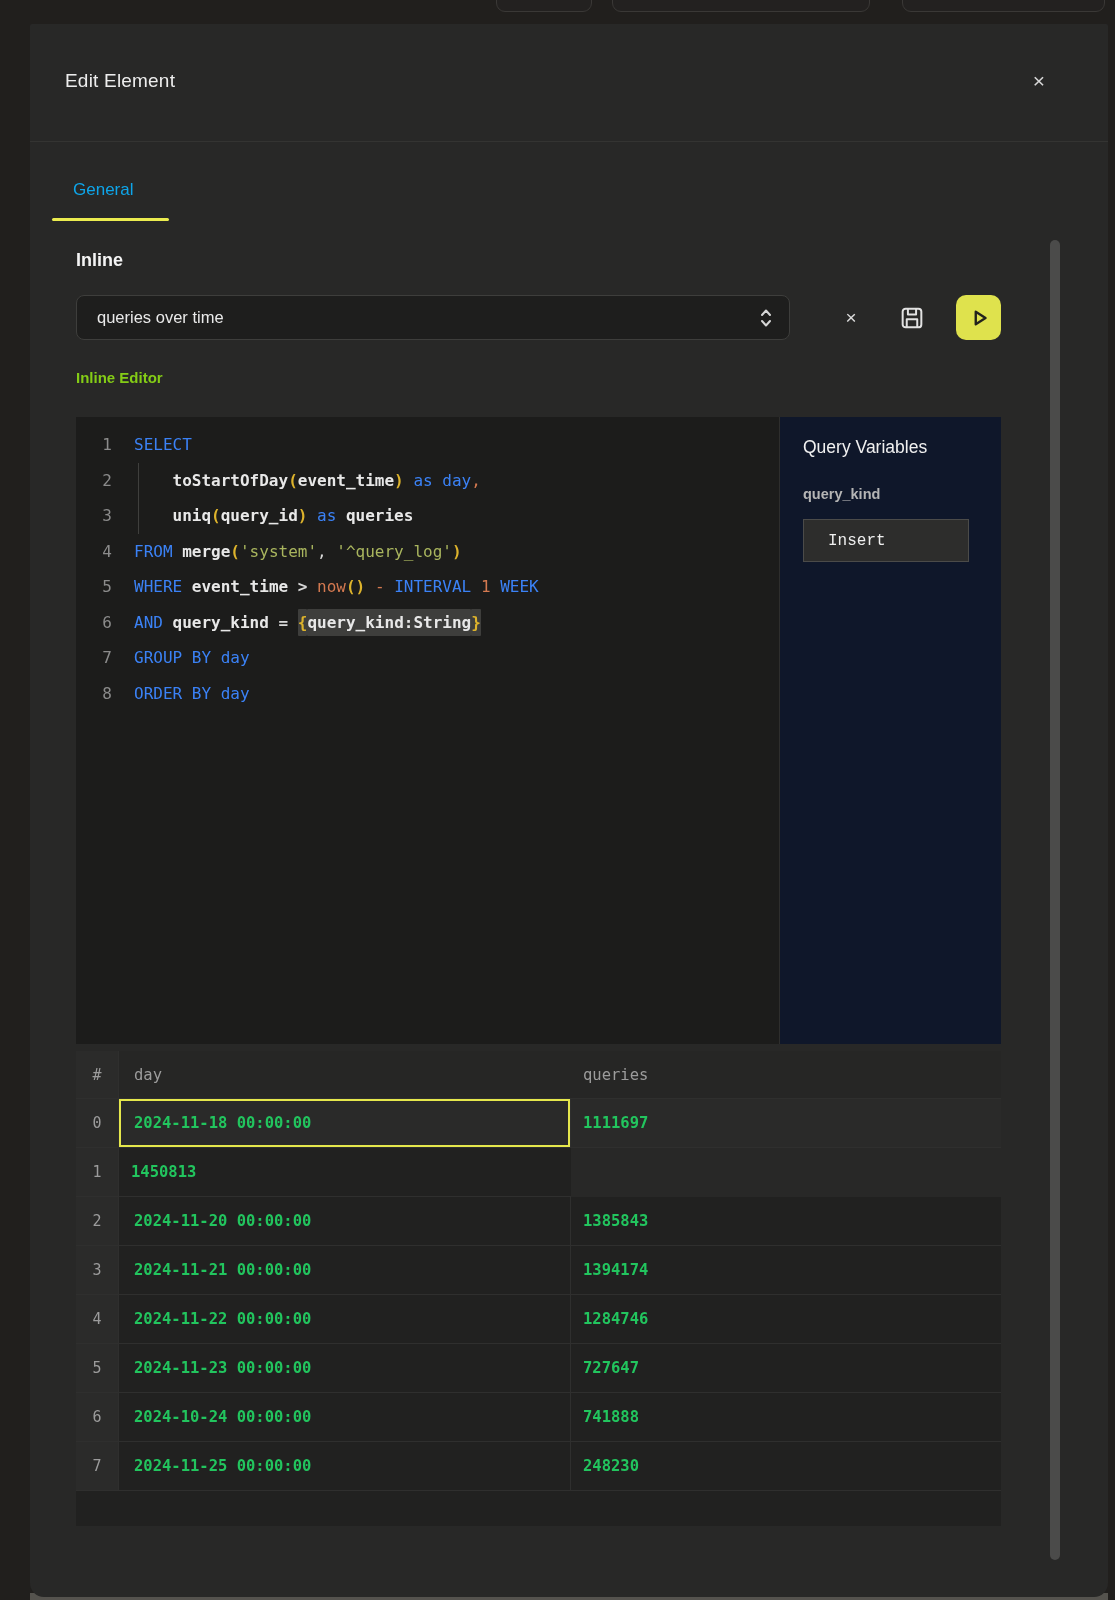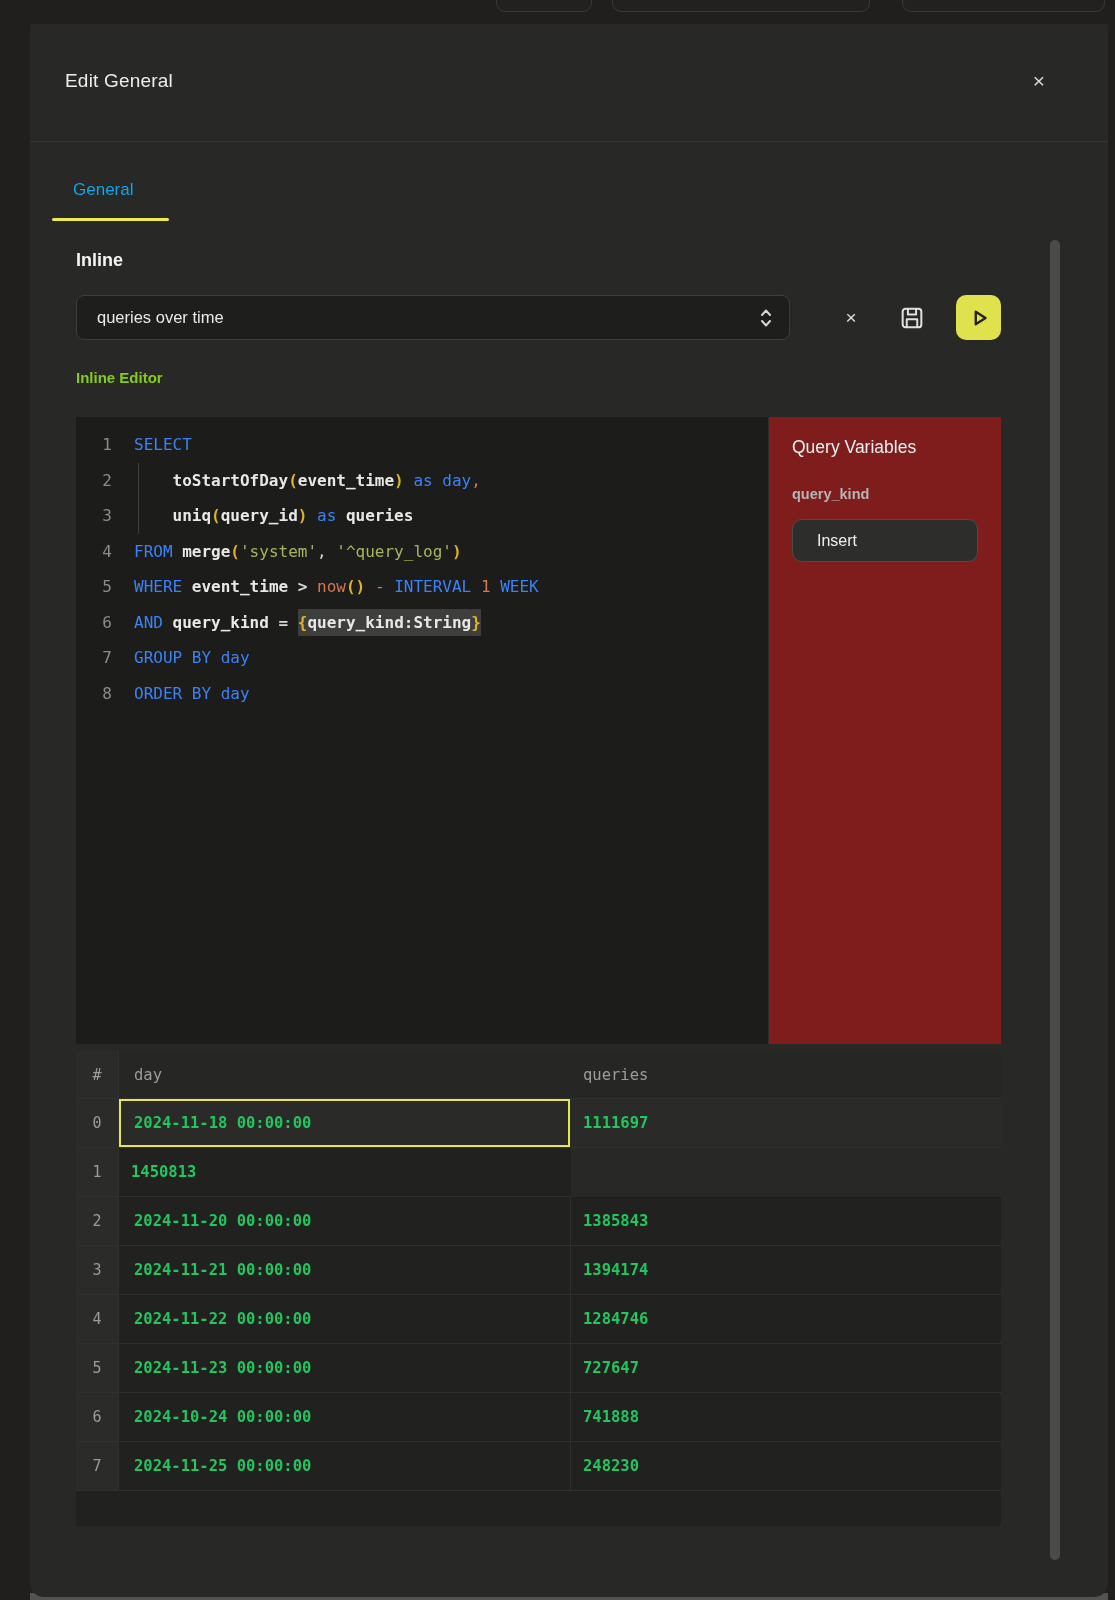--- a/index.html
+++ b/index.html
@@ -94,28 +94,28 @@
   .tok.kw { color:#3b82f6; }
   .tok.fn { color:#e8e8e8; font-weight:700; }
   .tok.br { color:#ddb32c; font-weight:700; }
   .tok.str { color:#a9b55e; }
   .tok.or { color:#d47950; }
   .tok.op { color:#d8d8d8; font-weight:700; }
   .tok.pl { color:#d8d8d8; }
   .tok.bg { background:#3e3e3c; padding:4px 0; border-radius:1px; }
   
   .vars-panel {
-    flex:1; background:#7f1d1d; padding:20px 23px;
+    flex:1; background:#0f172a; padding:20px 23px;
   }
   .vars-heading { font-size:17.5px; font-weight:500; color:#f0f0f0; margin-bottom:28px; }
   .var-name { font-size:14.5px; font-weight:600; color:#b5b5b5; margin-bottom:17px; }
   .insert-btn {
-    width:186px; height:43px; background:#2d2d2c; border:1px solid #4b4b49;
-    border-radius:10px; color:#efefef; font-size:16px; text-align:left; padding-left:24px;
-    cursor:pointer; font-family:Liberation Sans, sans-serif;
+    width:166px; height:43px; background:#2d2d2c; border:1px solid #4b4b49;
+    border-radius:0; color:#efefef; font-size:16px; text-align:left; padding-left:24px;
+    cursor:pointer; font-family:Liberation Mono, monospace;
   }
   
   .results-table {
     position:absolute; left:46px; top:1027px; width:925px;
     font-family:"DejaVu Sans Mono", monospace; font-size:15.5px;
   }
   .t-row { display:grid; grid-template-columns:43px 452px 430px; height:49px; }
   .t-row.head { height:48px; background:#262625; color:#9c9c9c; }
   .t-cell { display:flex; align-items:center; padding-left:15px; border-bottom:1px solid #2f2f2e; }
   .t-cell.c-q { padding-left:12px; }
@@ -145,21 +145,21 @@
 </head>
 <body>
 
 <div class="top-btn b1"></div>
 <div class="top-btn b2"></div>
 <div class="top-btn b3"></div>
 <div class="bottom-strip"></div>
 
 <div class="modal">
 
-  <div class="modal-title">Edit General</div>
+  <div class="modal-title">Edit Element</div>
   <button class="modal-close">×</button>
   <div class="header-divider"></div>
 
   <div class="tab-label">General</div>
   <div class="tab-underline"></div>
 
   <div class="section-heading">Inline</div>
 
   <div class="query-select">
     <span class="value">queries over time</span>

